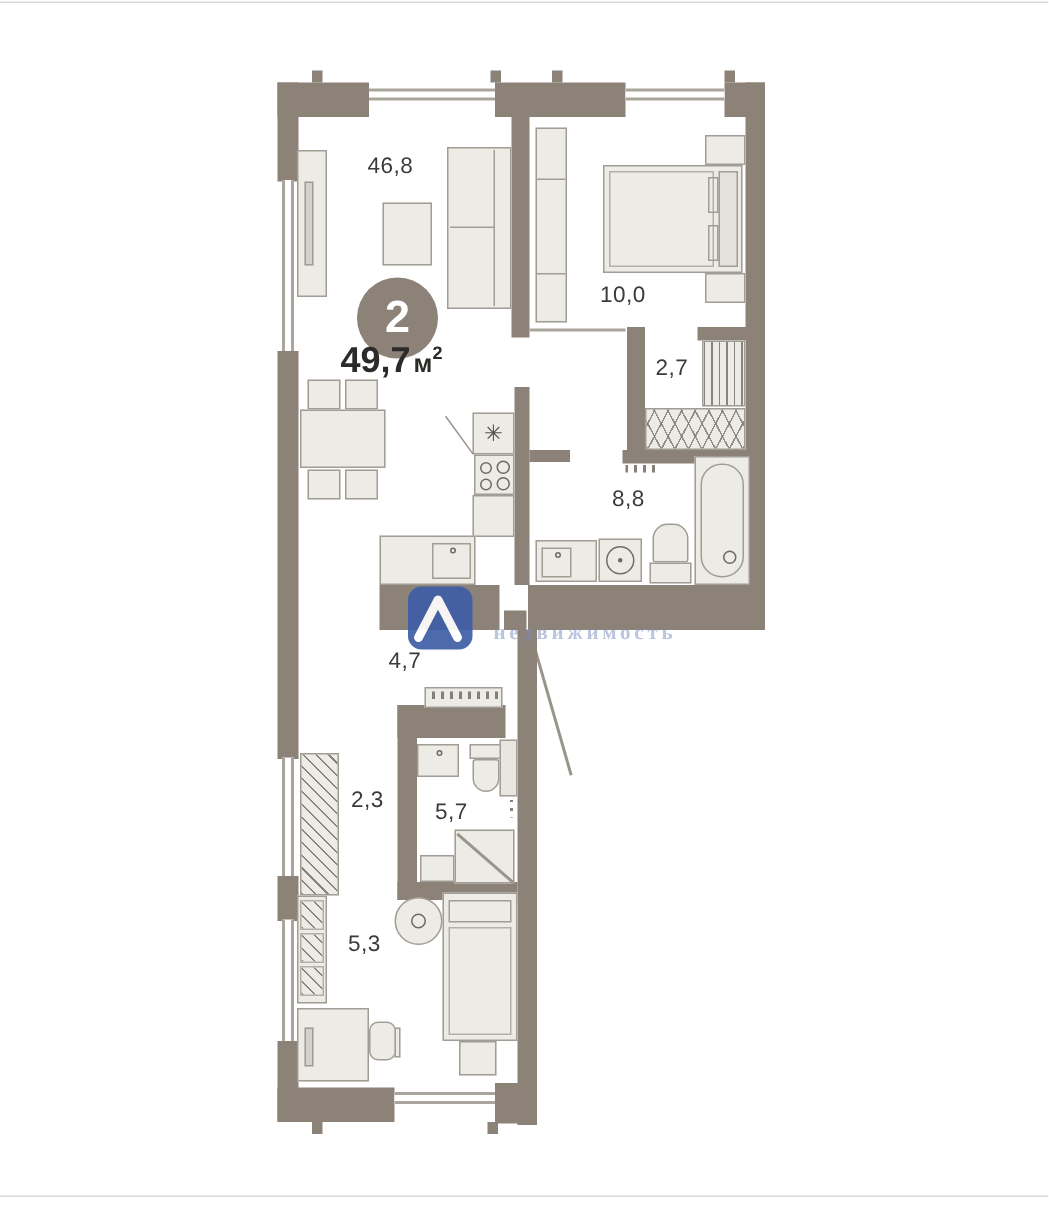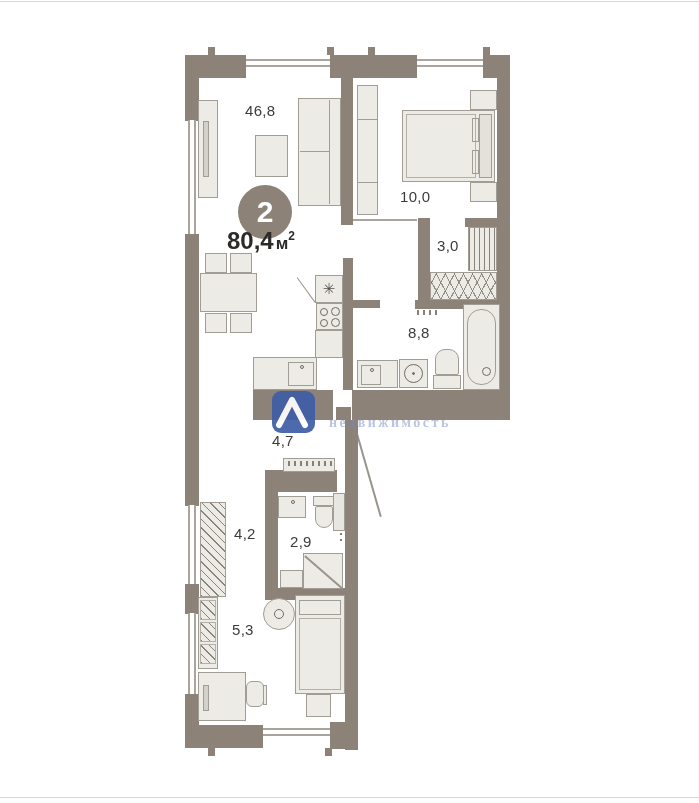--- a/index.html
+++ b/index.html
@@ -189,29 +189,29 @@
   </div>
   <div class="f" style="left:306px;top:694px;width:25px;height:23px"></div>
   <div class="f" style="left:198px;top:672px;width:48px;height:49px">
     <div class="sub" style="left:4px;top:12px;width:6px;height:26px;background:#d4d1ca;border:1px solid #a29d94"></div>
   </div>
   <div class="f" style="left:246px;top:681px;width:18px;height:26px;border-radius:6px"></div>
   <div class="f" style="left:263px;top:685px;width:4px;height:20px"></div>
 
   <div class="lbl" style="left:245px;top:102px">46,8</div>
   <div class="lbl" style="left:400px;top:188px">10,0</div>
-  <div class="lbl" style="left:437px;top:237px">3,0</div>
+  <div class="lbl" style="left:437px;top:237px">2,7</div>
   <div class="lbl" style="left:408px;top:324px">8,8</div>
-  <div class="lbl" style="left:272px;top:432px">4,7</div>
-  <div class="lbl" style="left:234px;top:525px">4,2</div>
-  <div class="lbl" style="left:290px;top:533px">2,9</div>
+  <div class="lbl" style="left:259px;top:432px">4,7</div>
+  <div class="lbl" style="left:234px;top:525px">2,3</div>
+  <div class="lbl" style="left:290px;top:533px">5,7</div>
   <div class="lbl" style="left:232px;top:621px">5,3</div>
 
   <div class="badge">2</div>
-  <div class="total"><span>80,4</span><span class="unit">м</span><sup>2</sup></div>
+  <div class="total"><span>49,7</span><span class="unit">м</span><sup>2</sup></div>
 
   <div class="wm-logo">
     <svg width="43" height="42" viewBox="0 0 43 42">
       <path d="M7 34 L20 9 L33 34" fill="none" stroke="#ffffff" stroke-width="6" stroke-linecap="round" stroke-linejoin="round"></path>
       <rect x="17" y="26" width="7" height="7" fill="#3e5ea7" transform="rotate(45 20.5 29.5)"></rect>
     </svg>
   </div>
   <div class="wm-tag">недвижимость</div>
 </div>
 

